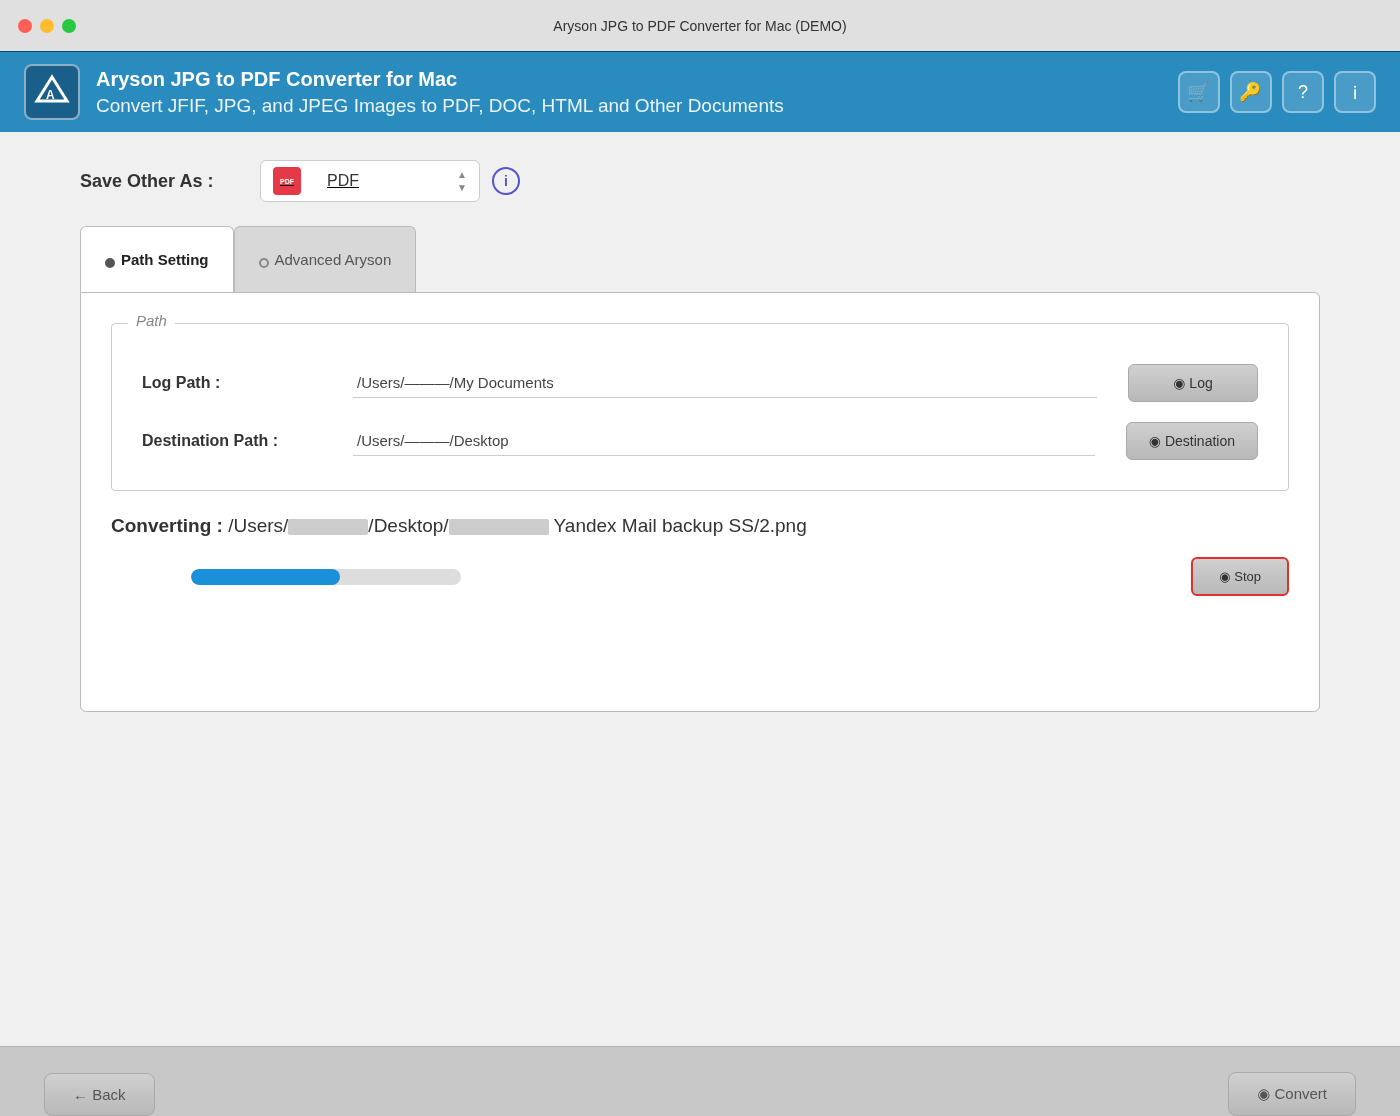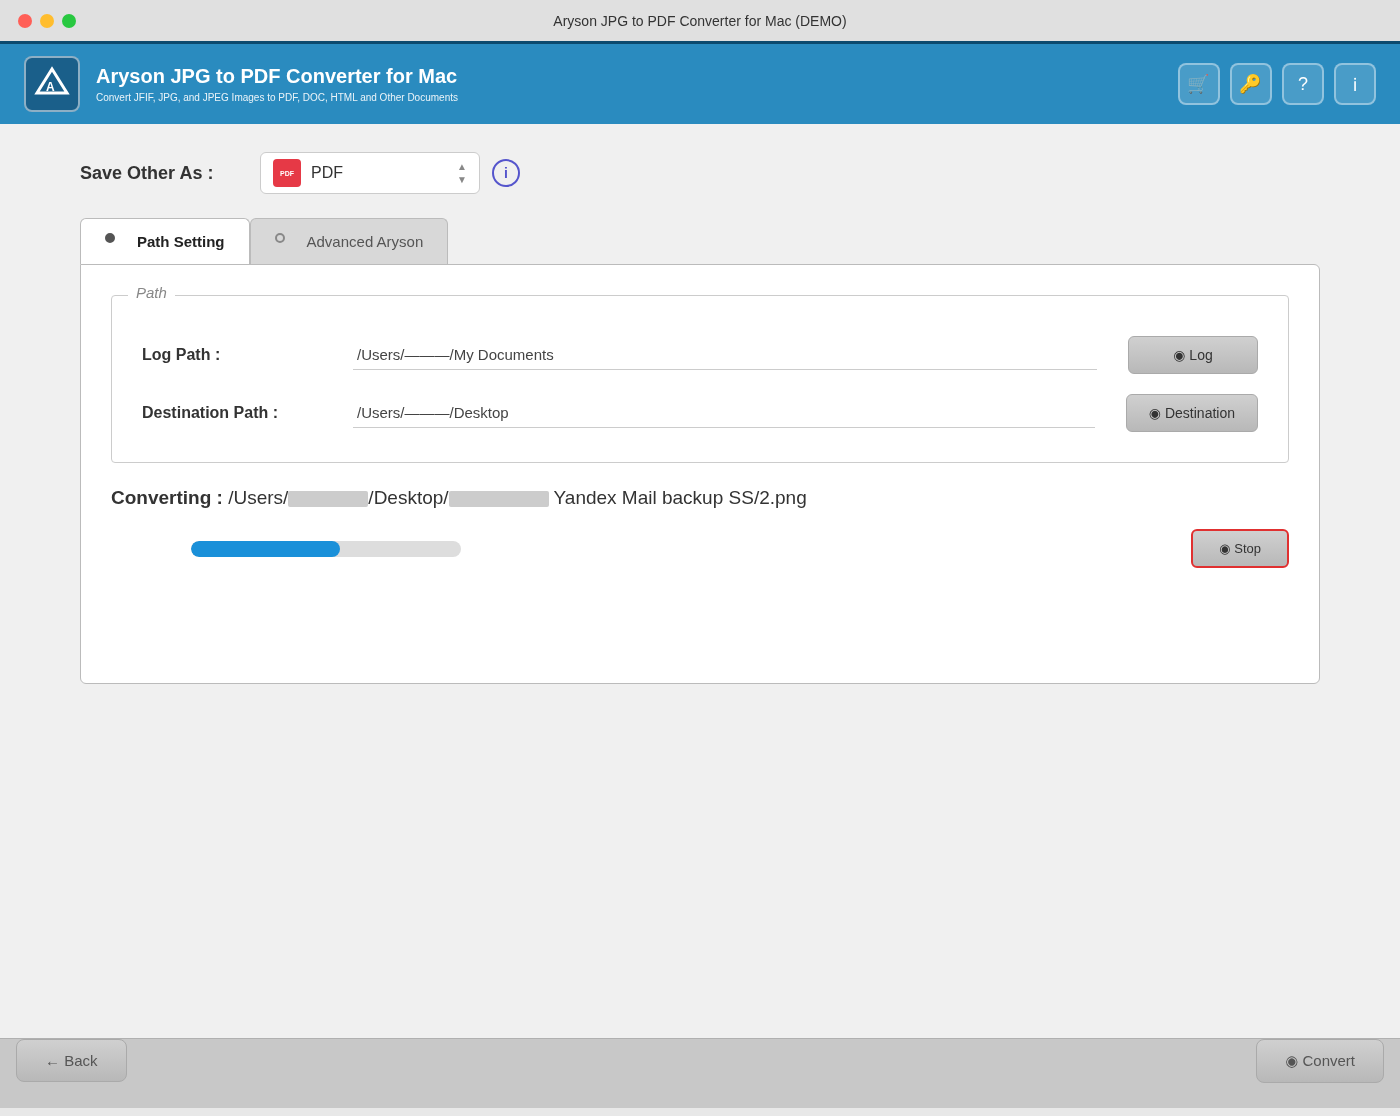--- a/index.html
+++ b/index.html
@@ -7,26 +7,26 @@
       font-family: -apple-system, BlinkMacSystemFont, 'Helvetica Neue', Arial, sans-serif;
       background: #e8e8e8;
       width: 1400px;
       height: 1116px;
       overflow: hidden;
     }
 
     
     .title-bar {
       background: #e0e0e0;
-      height: 44px;
+      height: 52px;
       display: flex;
       align-items: center;
       justify-content: center;
       position: relative;
-      border-bottom: 3px solid #0c4a6e;
+      border-bottom: 1px solid #0c4a6e;
     }
     .title-bar-buttons {
       position: absolute;
       left: 18px;
       display: flex;
       gap: 8px;
       align-items: center;
     }
     .tb-btn {
       width: 14px;
@@ -68,21 +68,21 @@
       justify-content: center;
       border: 2px solid rgba(255,255,255,0.5);
     }
     .header-text h1 {
       font-size: 20px;
       font-weight: 700;
       color: white;
       margin-bottom: 4px;
     }
     .header-text p {
-      font-size: 10px;
+      font-size: 19px;
       color: rgba(255,255,255,0.9);
       text-align: right;
     }
     .header-icons {
       display: flex;
       gap: 10px;
     }
     .header-icon-btn {
       width: 42px;
       height: 42px;
@@ -129,21 +129,22 @@
       border: 1px solid #ccc;
       border-radius: 6px;
       padding: 6px 12px;
       min-width: 220px;
       justify-content: space-between;
       cursor: pointer;
     }
     .format-selector-left {
       display: flex;
       align-items: center;
-      gap: 10px;
+      gap: 26px;
+      text-decoration: underline;
     }
     .pdf-icon {
       width: 28px;
       height: 28px;
       background: #e63946;
       border-radius: 4px;
       display: flex;
       align-items: center;
       justify-content: center;
       color: white;
@@ -176,31 +177,31 @@
       cursor: pointer;
     }
 
     
     .tabs-row {
       display: flex;
       gap: 0;
       margin-bottom: 0;
     }
     .tab {
-      padding: 14px 24px;
+      padding: 24px 24px;
       border: 1px solid #bbb;
       border-bottom: none;
       border-radius: 6px 6px 0 0;
       background: #d8d8d8;
       cursor: pointer;
       font-size: 15px;
       color: #555;
       display: flex;
-      align-items: flex-start;
-      gap: 22px;
+      align-items: flex-end;
+      gap: 6px;
     }
     .tab.active {
       background: white;
       color: #222;
       font-weight: 600;
       border-color: #bbb;
       z-index: 2;
     }
     .tab-dot {
       width: 10px;
@@ -334,23 +335,23 @@
       display: flex;
       align-items: center;
       gap: 6px;
     }
 
     
     .bottom-bar {
       background: #c8c8c8;
       height: 70px;
       display: flex;
-      align-items: flex-start;
+      align-items: flex-end;
       justify-content: space-between;
-      padding: 0 16px;
+      padding: 0 44px;
       border-top: 1px solid #b0b0b0;
     }
     .nav-btn {
       background: linear-gradient(to bottom, #d0d0d0, #b8b8b8);
       border: 1px solid #aaa;
       border-radius: 8px;
       padding: 12px 28px;
       font-size: 15px;
       color: #555;
       cursor: pointer;

